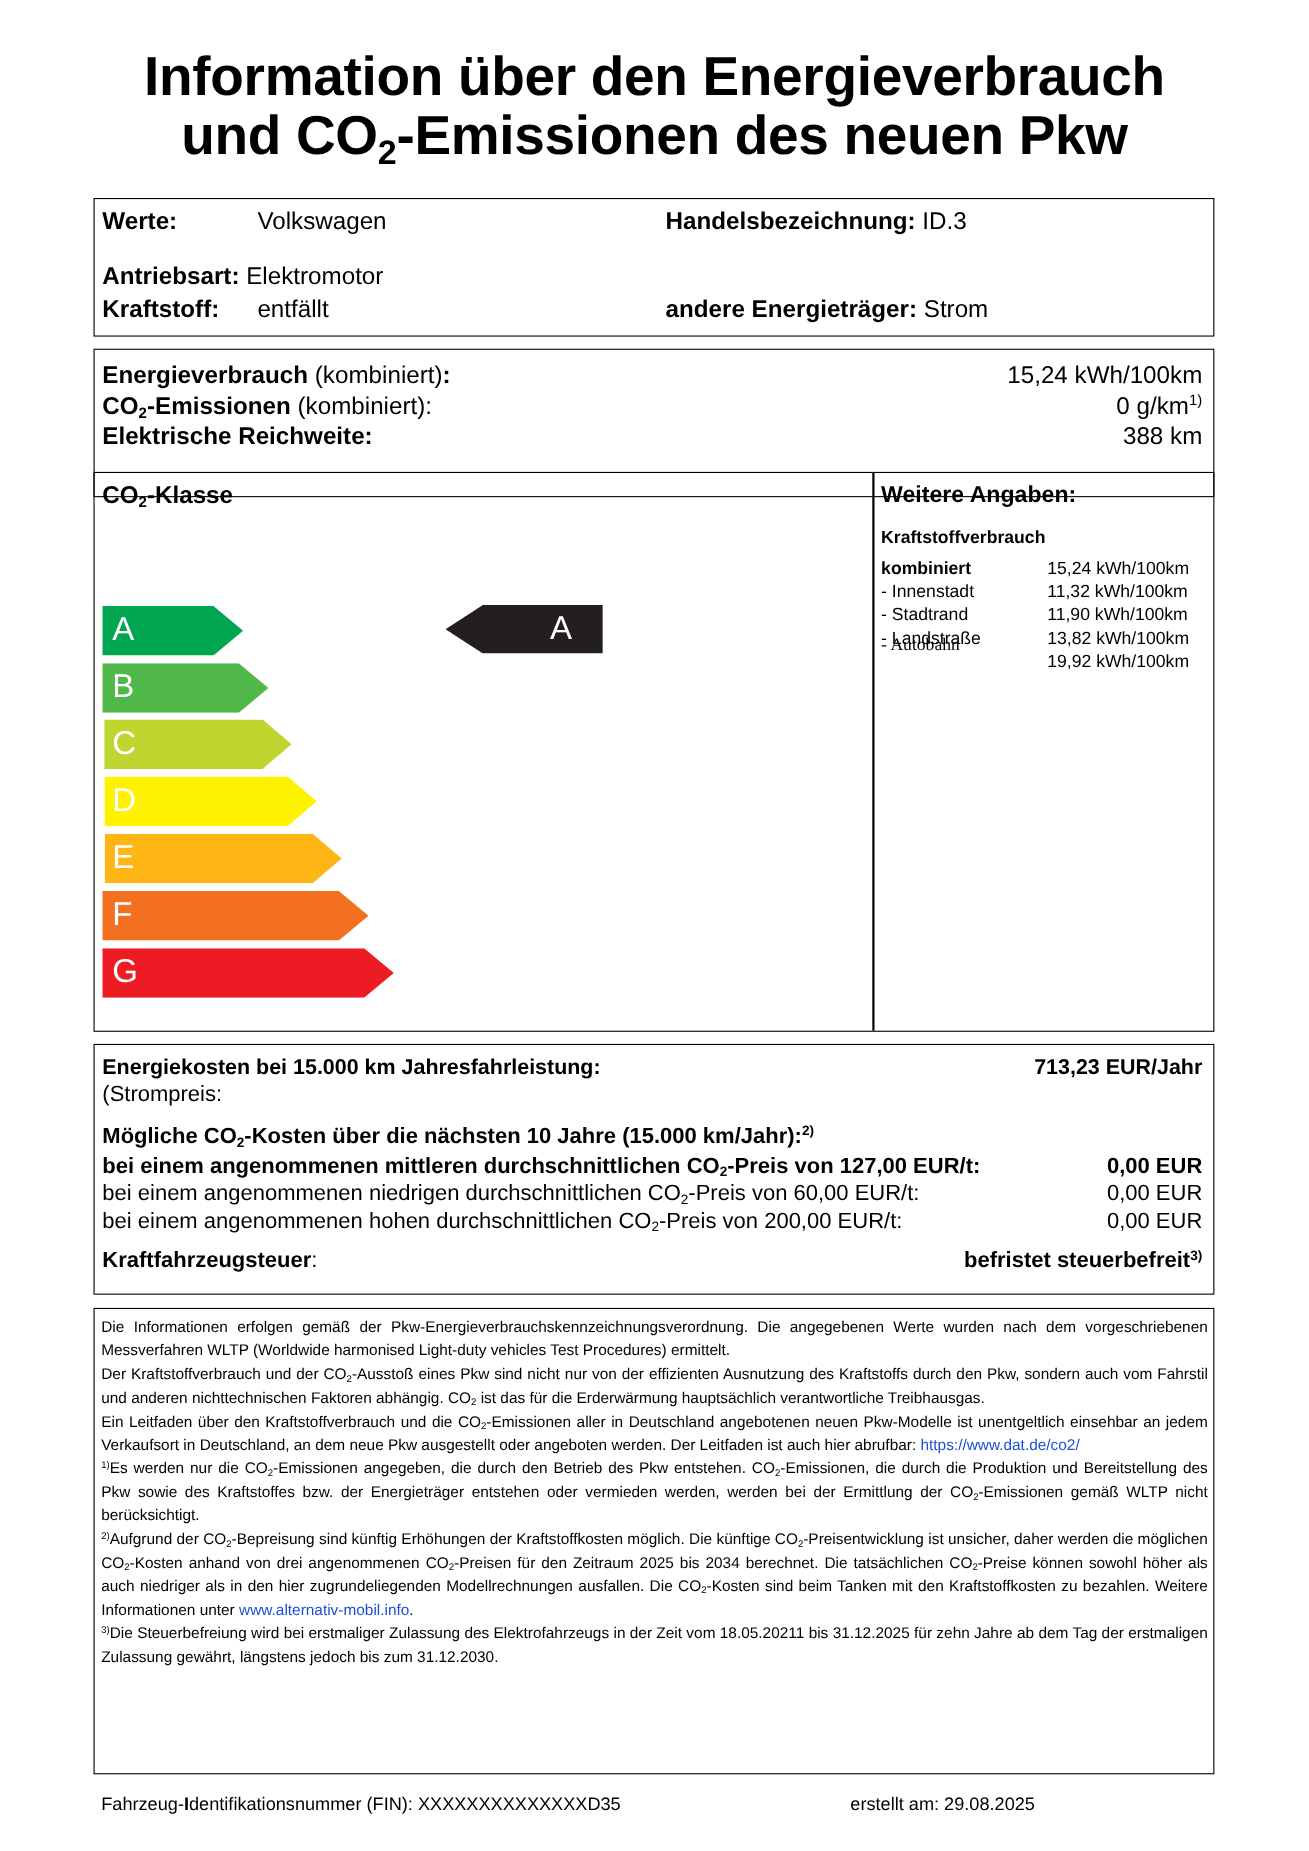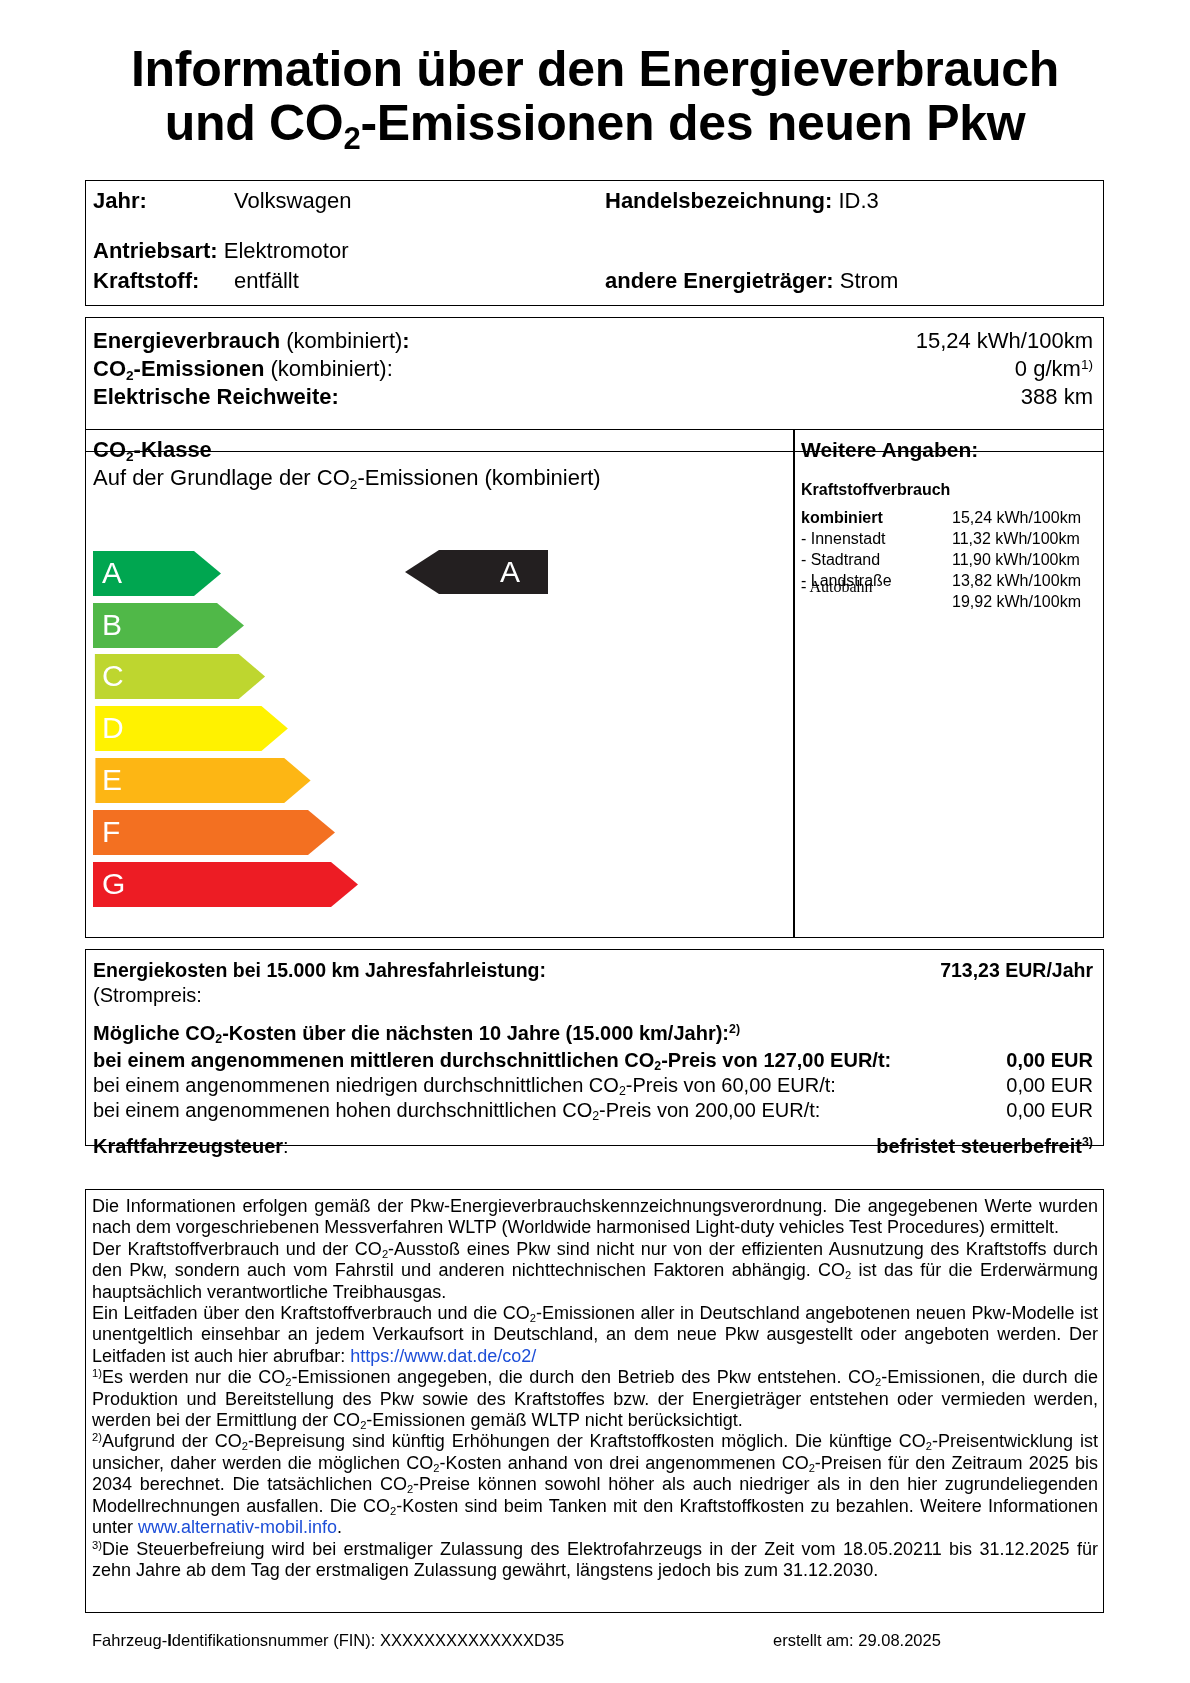--- a/index.html
+++ b/index.html
@@ -9,55 +9,54 @@
   sub { font-size:0.62em; vertical-align:-0.28em; line-height:0; }
   sup { font-size:0.62em; vertical-align:0.55em; line-height:0; }
   .box { position:absolute; left:85px; width:1019px; border:1.5px solid #000; box-sizing:border-box; }
   .b { font-weight:bold; }
   .row { position:absolute; font-size:22px; line-height:26px; white-space:nowrap; }
   .right { text-align:right; }
   .arrow { position:absolute; left:93px; height:45px; }
   .arrow span { position:absolute; left:9px; top:4px; color:#fff; font-size:30px; line-height:36px; }
   .wa { position:absolute; font-size:16px; line-height:21px; white-space:nowrap; }
   .cost { position:absolute; font-size:20px; line-height:24px; white-space:nowrap; }
-  .fn { position:absolute; left:92px; width:1006px; top:1196px; font-size:18px; line-height:21.4px; text-align:justify; }
+  .fn { position:absolute; left:92px; width:1006px; top:1196px; font-size:14px; line-height:21.4px; text-align:justify; }
   .fn p { margin:0; }
   .fn a { color:#1d4ed8; }
   .footer { position:absolute; top:1630px; font-size:16.5px; line-height:20px; white-space:nowrap; }
 </style>
 </head>
 <body>
 
 <h1>
   <span>Information über den Energieverbrauch</span><br>
   <span><span>und CO</span><sub>2</sub><span>-Emissionen des neuen Pkw</span></span>
 </h1>
 
 <div class="box" style="top:180px;height:126px;">
-  <div class="row b" style="left:7px;top:7px;">Jahr:</div>
+  <div class="row b" style="left:7px;top:7px;">Werte:</div>
   <div class="row" style="left:148px;top:7px;">Volkswagen</div>
   <div class="row" style="left:519px;top:7px;"><span class="b">Handelsbezeichnung:</span> <span>ID.3</span></div>
   <div class="row" style="left:7px;top:57px;"><span class="b">Antriebsart:</span> <span>Elektromotor</span></div>
   <div class="row b" style="left:7px;top:87px;">Kraftstoff:</div>
   <div class="row" style="left:148px;top:87px;">entfällt</div>
   <div class="row" style="left:519px;top:87px;"><span class="b">andere Energieträger:</span> <span>Strom</span></div>
 </div>
 
 <div class="box" style="top:317px;height:135px;">
   <div class="row" style="left:7px;top:10px;"><span class="b">Energieverbrauch</span><span> (kombiniert)</span><span class="b">:</span></div>
   <div class="row right" style="right:10px;top:10px;">15,24 kWh/100km</div>
   <div class="row" style="left:7px;top:38px;"><span class="b"><span>CO</span><sub>2</sub><span>-Emissionen</span></span><span> (kombiniert):</span></div>
   <div class="row right" style="right:10px;top:38px;"><span>0 g/km</span><sup>1)</sup></div>
   <div class="row b" style="left:7px;top:66px;">Elektrische Reichweite:</div>
   <div class="row right" style="right:10px;top:66px;">388 km</div>
 </div>
 
 <div class="box" style="top:429px;height:509px;">
   <div class="row b" style="left:7px;top:7px;"><span>CO</span><sub>2</sub><span>-Klasse</span></div>
-  <div class="row" style="left:7px;top:35px;"><span>Auf der Grundlage der CO</span><sub>2</sub><span>-Emissionen (kombiniert)</span></div>
   <div class="abs" style="left:707px;top:0;width:1.5px;height:100%;background:#000;"></div>
 
   <div class="abs" style="left:715px;top:0;width:295px;height:100%;">
     <div class="row b" style="left:0;top:7px;font-size:21px;">Weitere Angaben:</div>
     <div class="wa b" style="left:0;top:49px;">Kraftstoffverbrauch</div>
     <div class="wa b" style="left:0;top:77px;">kombiniert</div>
     <div class="wa" style="left:151px;top:77px;">15,24 kWh/100km</div>
     <div class="wa" style="left:0;top:98px;">- Innenstadt</div>
     <div class="wa" style="left:151px;top:98px;">11,32 kWh/100km</div>
     <div class="wa" style="left:0;top:119px;">- Stadtrand</div>
@@ -116,21 +115,21 @@
   </svg>
 <div class="arrow" style="top:862px;width:40px;">
     <span>G</span>
   </div>
 
 <svg class="abs" style="left:405px;top:550px;width:143px;height:44px;" viewBox="0 0 143 44">
     <polygon points="0,22 34,0 143,0 143,44 34,44" fill="#231f20"></polygon>
   </svg>
 <div class="abs" style="left:500px;top:554px;color:#fff;font-size:30px;line-height:36px;">A</div>
 
-<div class="box" style="top:949px;height:197px;">
+<div class="box" style="top:949px;height:228px;">
   <div class="cost b" style="left:7px;top:8px;font-size:19.5px;">Energiekosten bei 15.000 km Jahresfahrleistung:</div>
   <div class="cost b right" style="right:10px;top:8px;font-size:19.5px;">713,23 EUR/Jahr</div>
   <div class="cost" style="left:7px;top:33px;">(Strompreis:</div>
   <div class="cost b" style="left:7px;top:71px;"><span>Mögliche CO</span><sub>2</sub><span>-Kosten über die nächsten 10 Jahre (15.000 km/Jahr):</span><sup>2)</sup></div>
 
   <div class="cost b" style="left:7px;top:98px;"><span>bei einem angenommenen mittleren durchschnittlichen CO</span><sub>2</sub><span>-Preis von 127,00 EUR/t:</span></div>
   <div class="cost b right" style="right:10px;top:98px;">0,00 EUR</div>
   <div class="cost" style="left:7px;top:123px;"><span>bei einem angenommenen niedrigen durchschnittlichen CO</span><sub>2</sub><span>-Preis von 60,00 EUR/t:</span></div>
   <div class="cost right" style="right:10px;top:123px;">0,00 EUR</div>
   <div class="cost" style="left:7px;top:148px;"><span>bei einem angenommenen hohen durchschnittlichen CO</span><sub>2</sub><span>-Preis von 200,00 EUR/t:</span></div>

